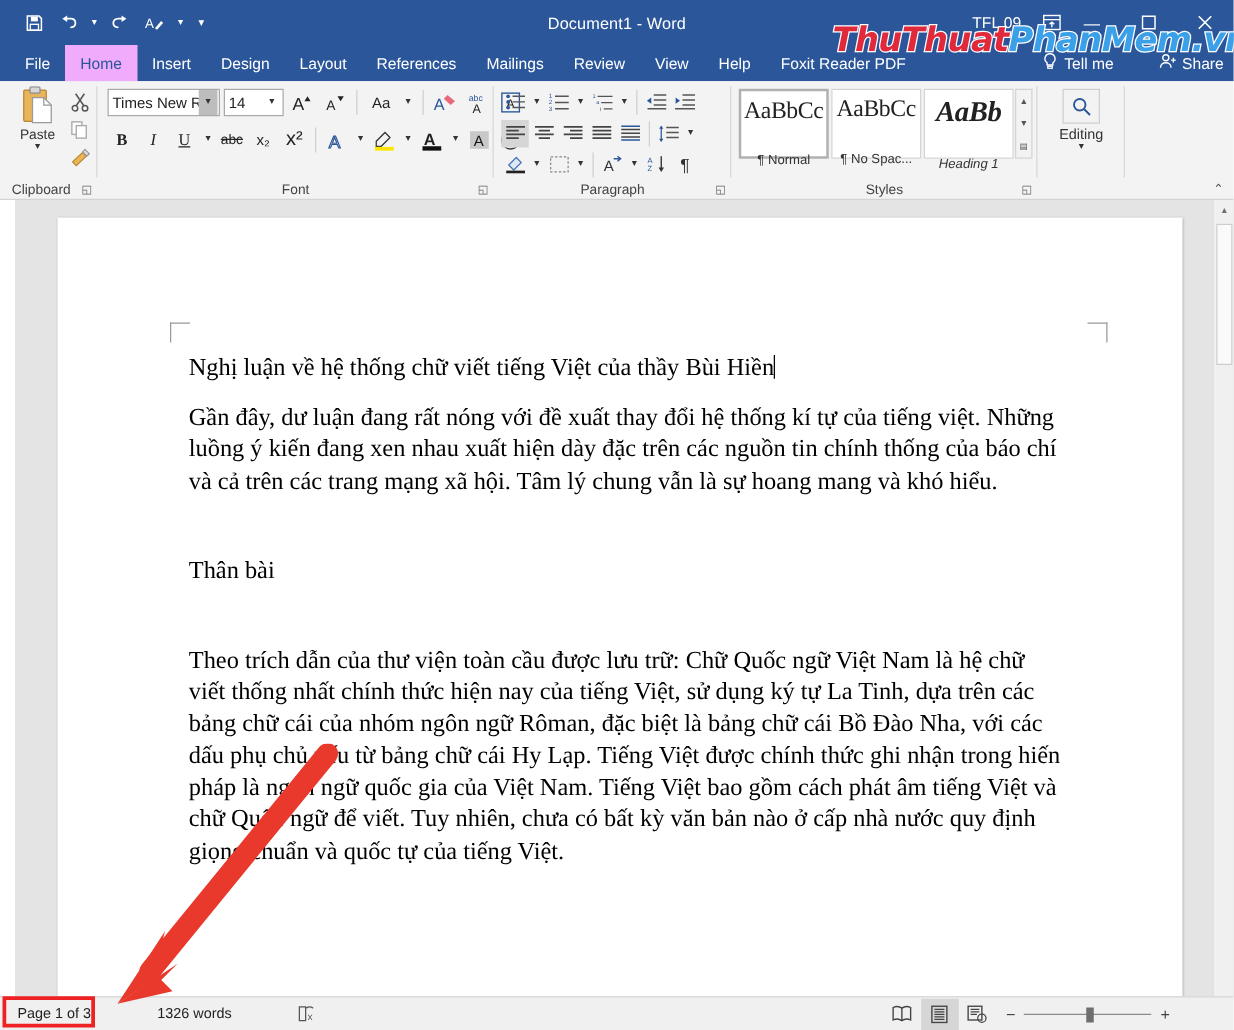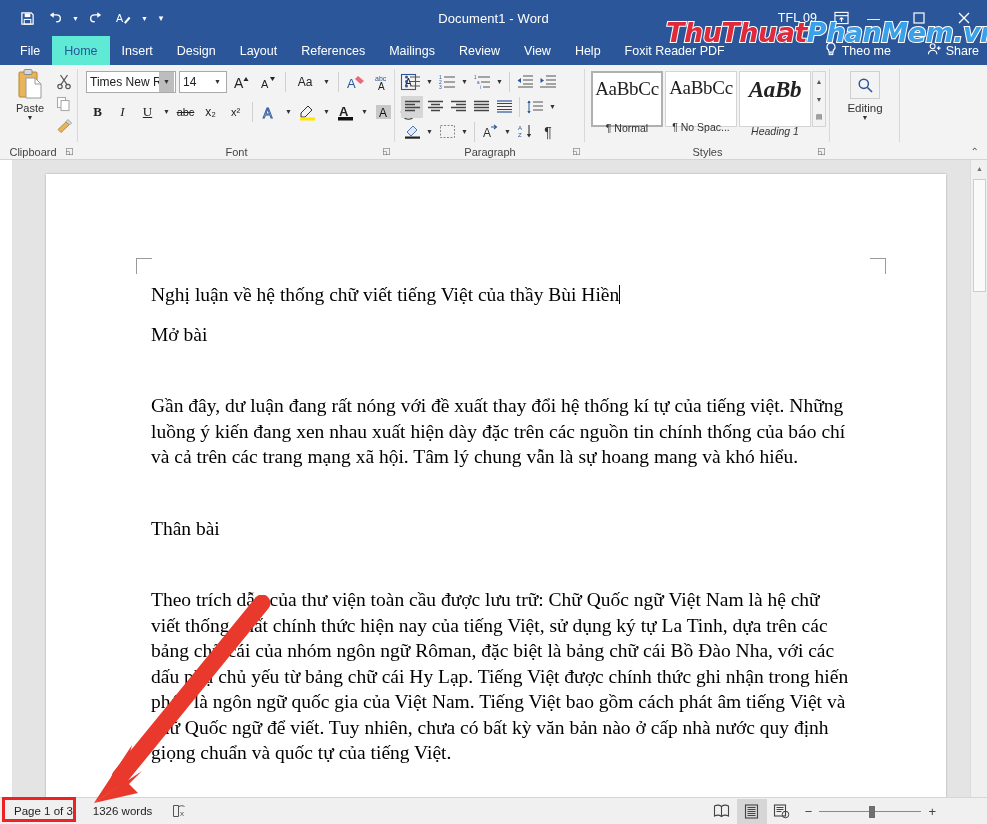--- a/index.html
+++ b/index.html
@@ -44,21 +44,21 @@
   
   .tabsbar {
     position: absolute; left: 0; top: 36px; width: 987px; height: 29px;
     background: #2b579a;
   }
   .tabs { display: flex; align-items: stretch; height: 29px; padding-left: 8px; }
   .tab {
     padding: 0 12px; display: flex; align-items: center; justify-content: center;
     color: #fff; font-size: 12.5px; height: 29px; white-space: nowrap;
   }
-  .tab.active { background: #5eead4; color: #2b579a; }
+  .tab.active { background: #f0abfc; color: #2b579a; }
   .share {
     position: absolute; right: 8px; top: 0; height: 29px; display: flex; align-items: center; gap: 4px;
     color: #fff; font-size: 12.5px;
   }
   .tellme { position: absolute; right: 96px; top: 0; height: 29px; display: flex; align-items: center; gap: 5px; color: #fff; font-size: 12.5px; }
 
   
   .watermark {
     position: absolute; left: 666px; top: 17px; z-index: 40;
     font-family: "DejaVu Sans", sans-serif; font-weight: bold; font-style: italic;
@@ -158,21 +158,21 @@
 
   
   .vscroll { position: absolute; right: 0; top: 160px; width: 17px; height: 637px; background: #f0f0f0; border-left: 1px solid #dcdcdc; }
   .vscroll .arr { width: 17px; height: 17px; display: flex; align-items: center; justify-content: center; font-size: 7px; color: #707070; }
   .vscroll .thumb { position: absolute; left: 2px; top: 19px; width: 13px; height: 113px; background: #fafafa; border: 1px solid #cdcdcd; }
 
   
   .status {
     position: absolute; left: 0; bottom: 0; width: 987px; height: 27px;
     background: #f0f0f0; border-top: 1px solid #d6d6d6;
-    display: flex; align-items: center; font-size: 11.5px; color: #222;
+    display: flex; align-items: center; font-size: 11.5px; color: #222; gap: 33px;
   }
   .st-item { padding: 0 10px; white-space: nowrap; height: 27px; display: flex; align-items: center; }
   .st-page { margin-left: 4px; }
   .st-right { position: absolute; right: 0; top: 0; height: 27px; display: flex; align-items: center; }
   .vbtn { width: 30px; height: 25px; display: flex; align-items: center; justify-content: center; }
   .vbtn.on { background: #d6d6d6; }
   .zoomwrap { display: flex; align-items: center; gap: 7px; padding: 0 8px; }
   .zline { position: relative; width: 102px; height: 12px; }
   .zline::before { content: ""; position: absolute; left: 0; top: 5px; width: 102px; height: 1px; background: #8a8a8a; }
   .zthumb { position: absolute; left: 50px; top: 0; width: 6px; height: 12px; background: #6e6e6e; }
@@ -258,21 +258,21 @@
       <div class="tab">Help</div>
       <div class="tab">Foxit Reader PDF</div>
     </div>
     <div class="tellme">
       <span>
         <svg width="12" height="14" viewBox="0 0 12 14">
             <path d="M6 1a4 4 0 0 0-2.3 7.3V10h4.6V8.3A4 4 0 0 0 6 1z" fill="none" stroke="#fff" stroke-width="1.1"></path>
             <rect x="4.2" y="11" width="3.6" height="1.6" fill="none" stroke="#fff" stroke-width="1"></rect>
           </svg>
       </span>
-      <span>Theo me</span>
+      <span>Tell me</span>
     </div>
     <div class="share">
       <span>
         <svg width="15" height="14" viewBox="0 0 16 14">
             <circle cx="6" cy="4" r="2.6" fill="none" stroke="#fff" stroke-width="1.2"></circle>
             <path d="M1.5 12.5c0-2.6 2-4.2 4.5-4.2s4.5 1.6 4.5 4.2" fill="none" stroke="#fff" stroke-width="1.2"></path>
             <path d="M12.5 4v4M10.5 6h4" stroke="#fff" stroke-width="1.2"></path>
           </svg>
       </span>
       <span>Share</span>
@@ -369,21 +369,21 @@
             </svg>
         </div>
       </div>
       <div class="fontrow2">
         <div class="ibtn" style="font-weight:bold;font-family:'Liberation Serif',serif;">B</div>
         <div class="ibtn" style="font-style:italic;font-family:'Liberation Serif',serif;">I</div>
         <div class="ibtn" style="text-decoration:underline;font-family:'Liberation Serif',serif;">U</div>
         <div class="caret">▼</div>
         <div class="ibtn" style="font-size:11px;text-decoration:line-through;">abc</div>
         <div class="ibtn" style="font-size:12px;">x₂</div>
-        <div class="ibtn" style="font-size:11px;">x²</div>
+        <div class="ibtn" style="font-size:16px;">x²</div>
         <div class="vsep"></div>
         <div class="ibtn">
           <svg width="19" height="18" viewBox="0 0 19 18">
               <text x="3" y="15" font-size="14" font-family="Liberation Sans, sans-serif" fill="none" stroke="#2b579a" stroke-width=".9">A</text>
             </svg>
         </div>
         <div class="caret">▼</div>
         <div class="ibtn">
           <svg width="19" height="18" viewBox="0 0 19 18">
               <path d="M3 10 10 3l4 4-7 7H3z" fill="none" stroke="#333" stroke-width="1"></path>
@@ -575,21 +575,20 @@
 
     <div class="collapse">⌃</div>
   </div>
 
   <div class="docarea">
     <div class="page">
       <div class="mark tl"></div>
       <div class="mark tr"></div>
       <div class="doctext">
         <p class="tight"><span>Nghị luận về hệ thống chữ viết tiếng Việt của thầy Bùi Hiền</span><span class="caret-line"></span></p>
-        <p class="gap">Mở bài</p>
         <p class="gap">Gần đây, dư luận đang rất nóng với đề xuất thay đổi hệ thống kí tự của tiếng việt. Những luồng ý kiến đang xen nhau xuất hiện dày đặc trên các nguồn tin chính thống của báo chí và cả trên các trang mạng xã hội. Tâm lý chung vẫn là sự hoang mang và khó hiểu.</p>
         <p class="gap">Thân bài</p>
         <p>Theo trích dẫn của thư viện toàn cầu được lưu trữ: Chữ Quốc ngữ Việt Nam là hệ chữ viết thống nhất chính thức hiện nay của tiếng Việt, sử dụng ký tự La Tinh, dựa trên các bảng chữ cái của nhóm ngôn ngữ Rôman, đặc biệt là bảng chữ cái Bồ Đào Nha, với các dấu phụ chủ yếu từ bảng chữ cái Hy Lạp. Tiếng Việt được chính thức ghi nhận trong hiến pháp là ngôn ngữ quốc gia của Việt Nam. Tiếng Việt bao gồm cách phát âm tiếng Việt và chữ Quốc ngữ để viết. Tuy nhiên, chưa có bất kỳ văn bản nào ở cấp nhà nước quy định giọng chuẩn và quốc tự của tiếng Việt.</p>
       </div>
     </div>
   </div>
 
   <div class="vscroll">
     <div class="arr">▲</div>
     <div class="thumb"></div>

